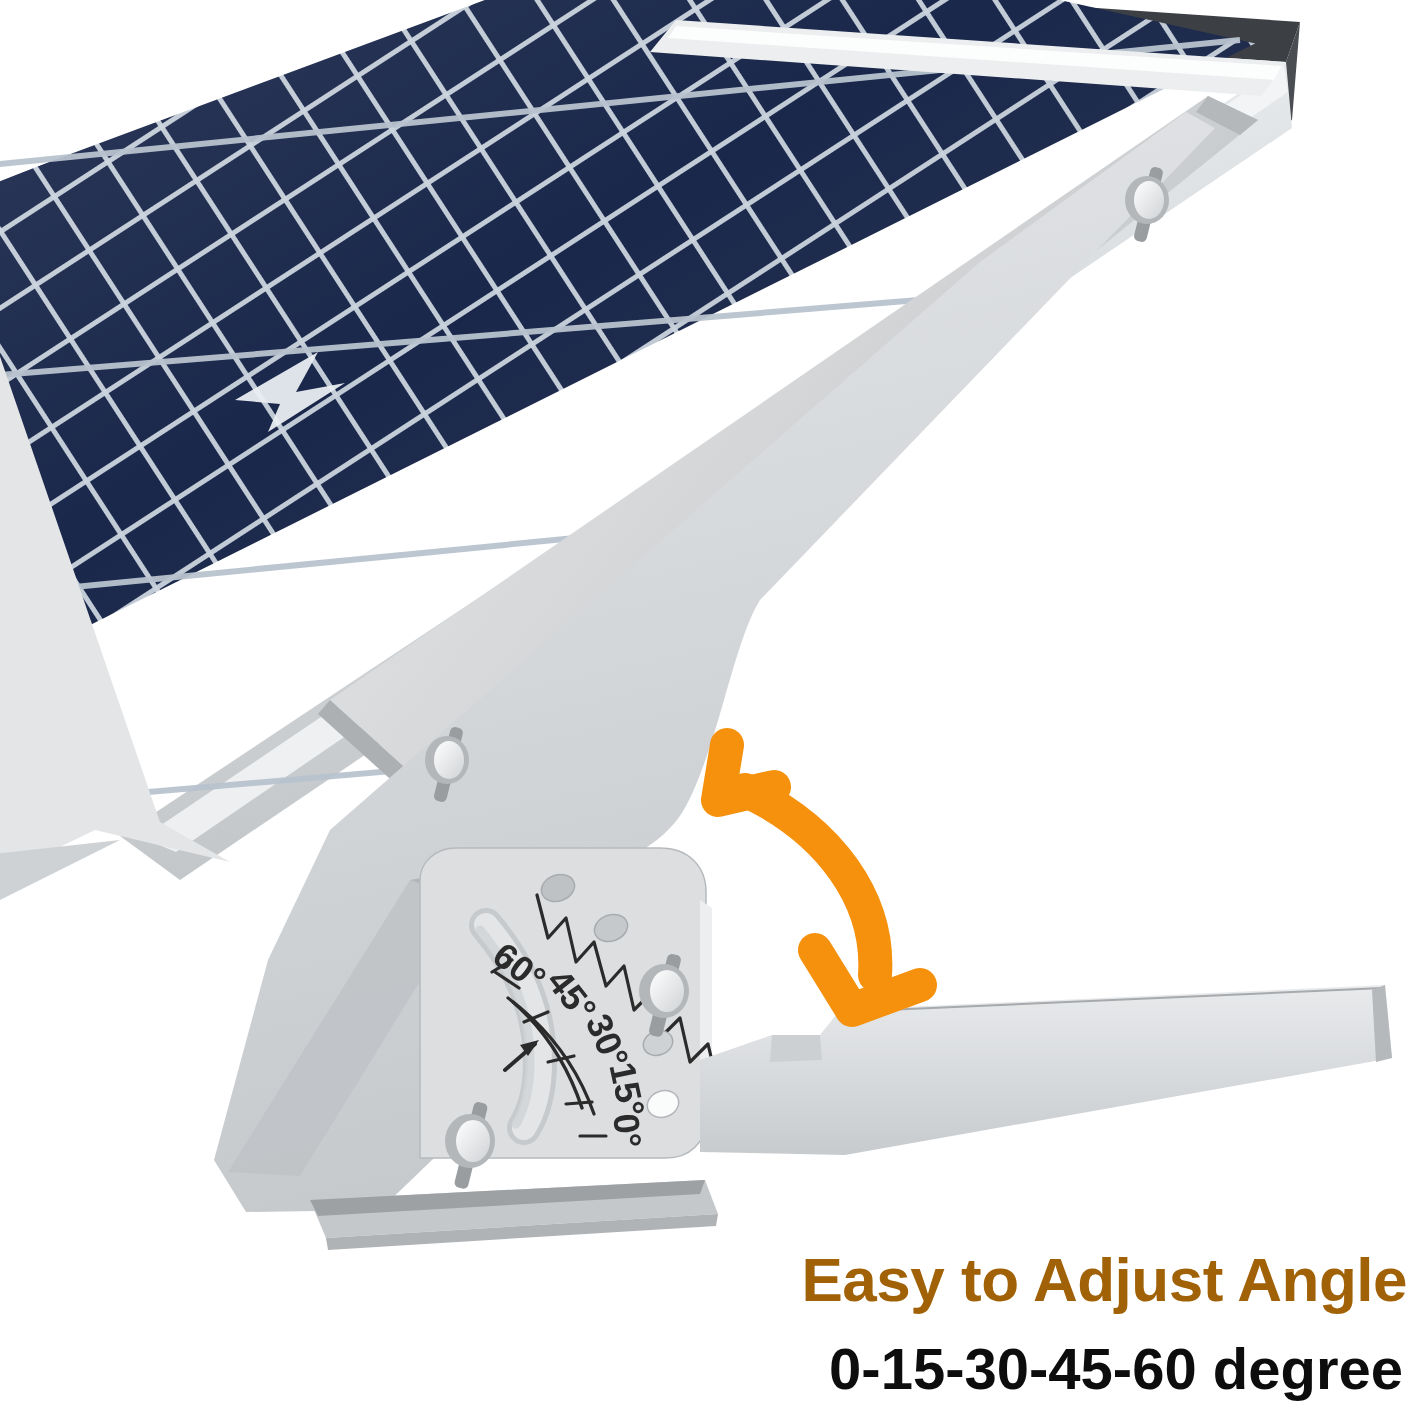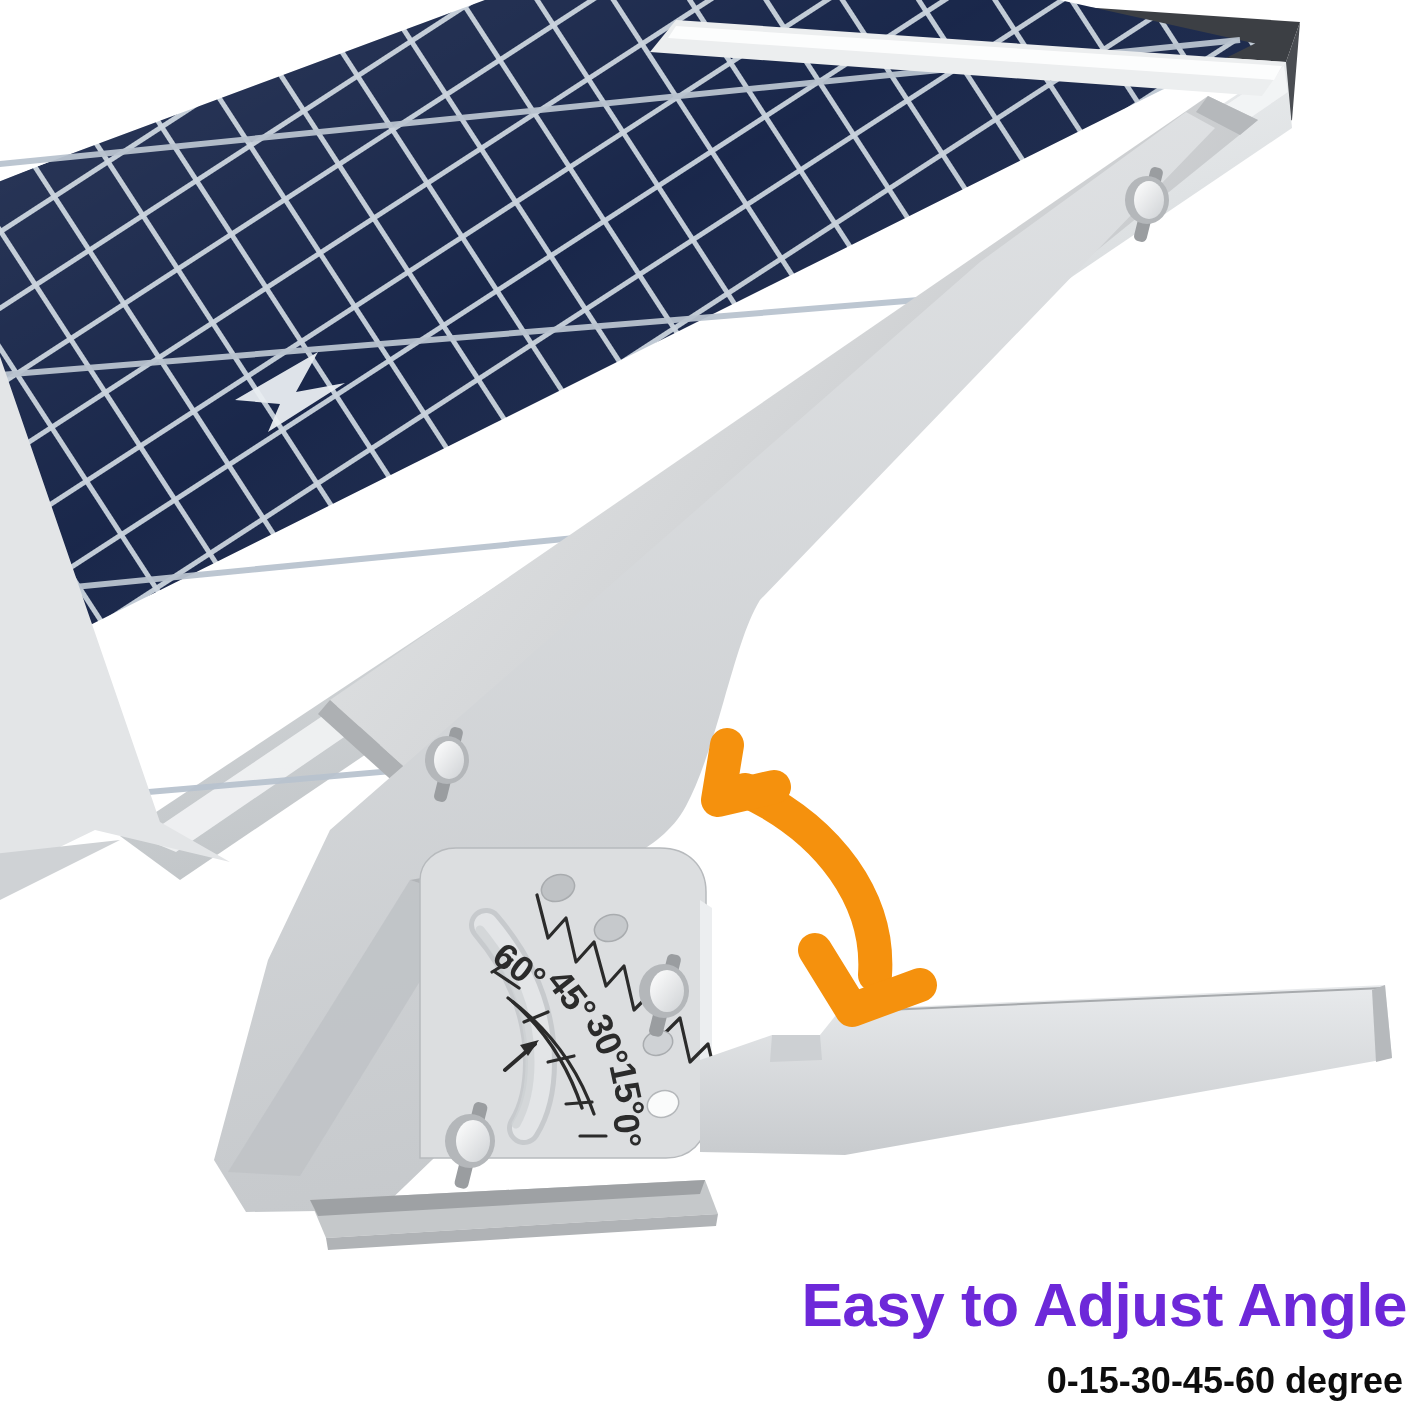--- a/index.html
+++ b/index.html
@@ -1,23 +1,23 @@
 <!DOCTYPE html>
 <html><head>
 <meta charset="utf-8">
 <style>
   html,body{margin:0;padding:0;background:#fff;}
   body{width:1423px;height:1423px;overflow:hidden;font-family:"Liberation Sans",sans-serif;}
   #stage{position:relative;width:1423px;height:1423px;background:#ffffff;}
   #art{position:absolute;inset:0;}
   .caption-block{position:absolute;right:16px;bottom:22px;text-align:right;}
-  .cap-main{font-family:"Liberation Sans",sans-serif;font-weight:bold;color:#6d28d9;
+  .cap-main{font-family:"Liberation Sans",sans-serif;font-weight:bold;color:#a16207;
     font-size:62px;line-height:1.06;letter-spacing:-0.5px;white-space:nowrap;}
   .cap-sub{font-family:"Liberation Sans",sans-serif;font-weight:bold;color:#0d0d0d;
-    font-size:36px;line-height:1.1;margin-top:24px;margin-right:4px;white-space:nowrap;}
+    font-size:58px;line-height:1.1;margin-top:24px;margin-right:4px;white-space:nowrap;}
 </style>
 </head>
 <body>
 
 <div id="stage">
 
   <svg id="art" viewBox="0 0 1423 1423">
     <defs>
 
       <pattern id="cellgrid" width="64" height="64" patternUnits="userSpaceOnUse" patternTransform="rotate(-33)">

